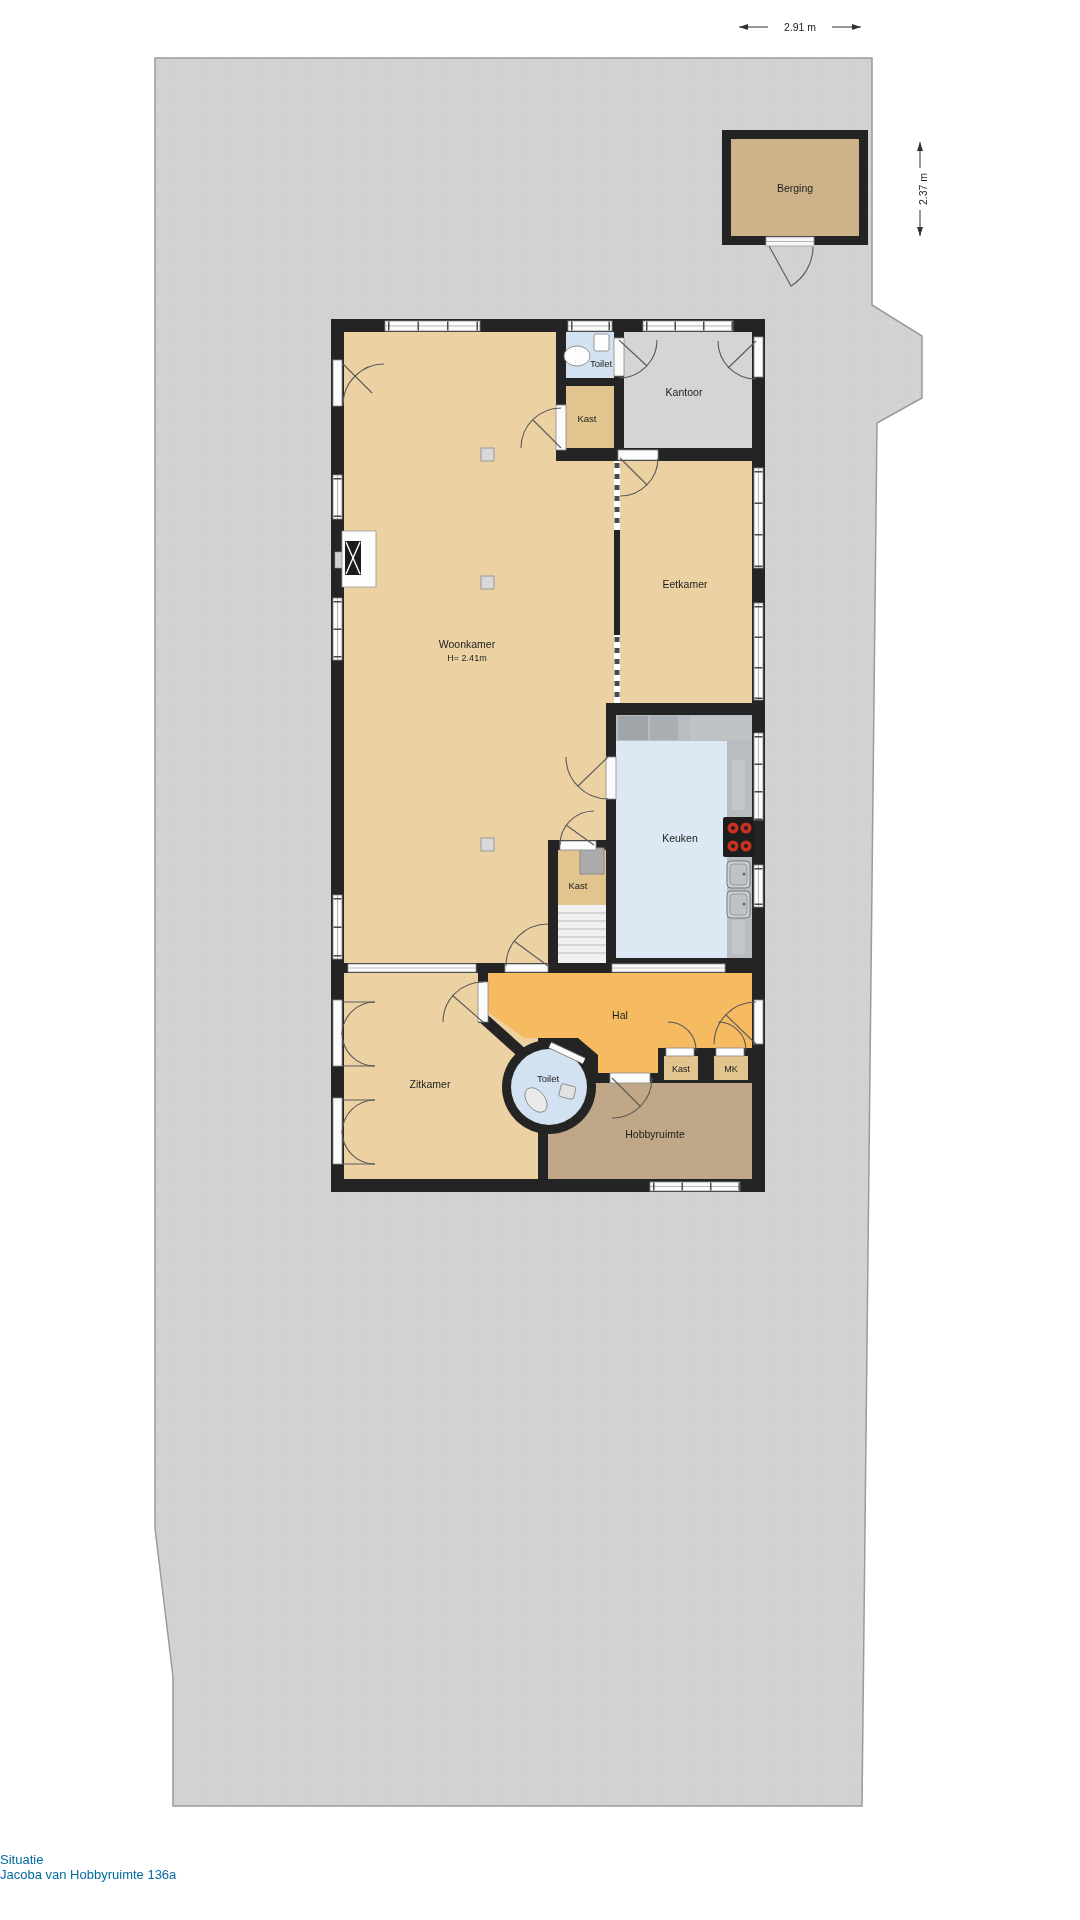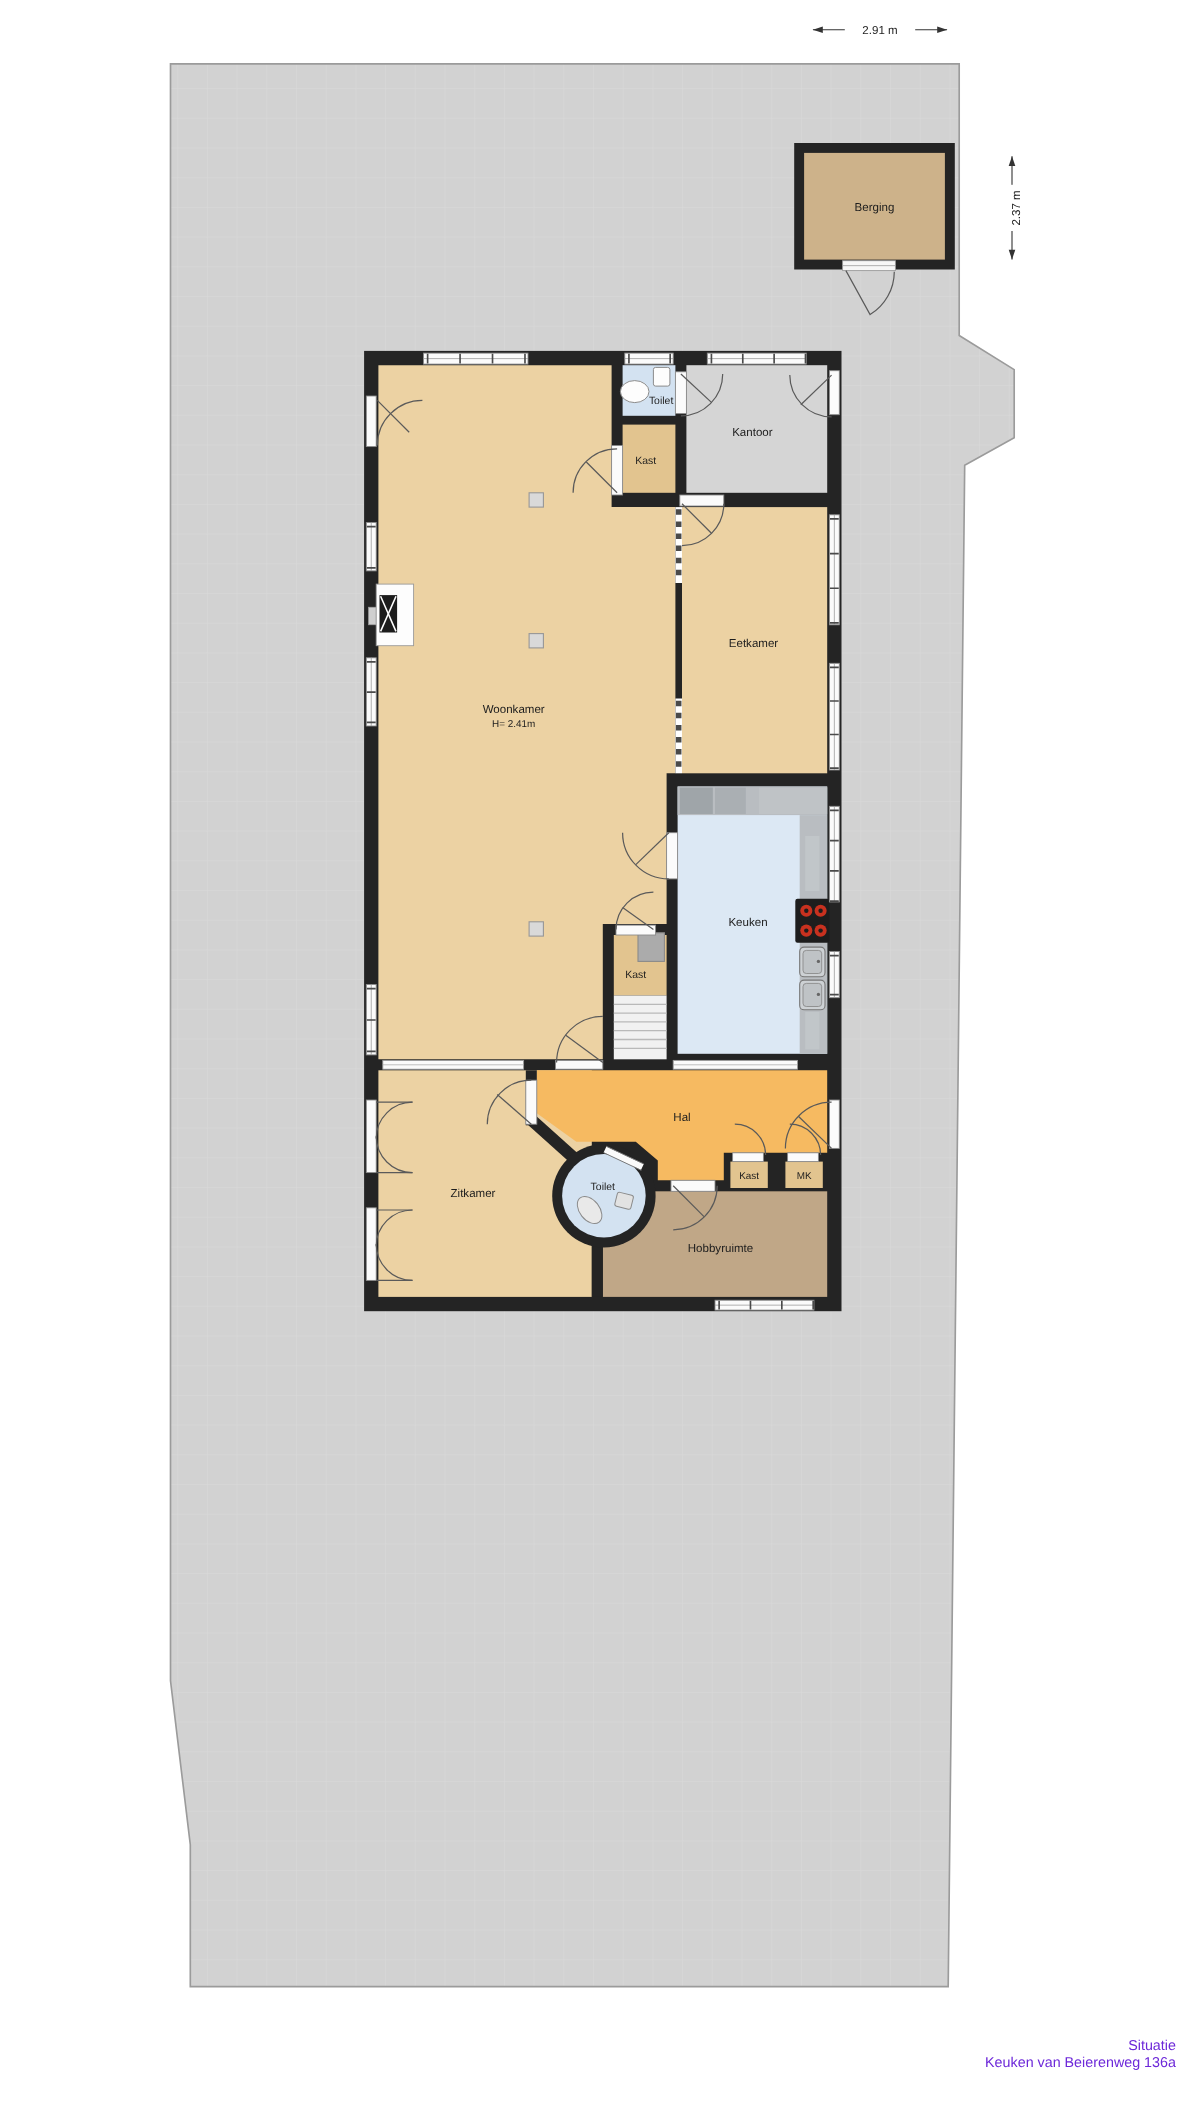--- a/index.html
+++ b/index.html
@@ -1,22 +1,22 @@
 <!DOCTYPE html>
 <html><head>
 <meta charset="utf-8">
 <style>
   html,body{margin:0;padding:0;background:#ffffff;}
   .canvas{position:relative;width:1080px;height:1920px;background:#ffffff;overflow:hidden;
           font-family:"Liberation Sans", sans-serif;}
   svg{position:absolute;left:0;top:0;}
   .room-label{font-family:"Liberation Sans", sans-serif;fill:#1d1d1d;}
   .dim-label{font-family:"Liberation Sans", sans-serif;fill:#222;}
-  .footer{position:absolute;left:0;top:1852px;width:1069px;text-align:right;
-          font-size:13px;line-height:15px;color:#6d28d9;}
+  .footer{position:absolute;left:0;top:1852px;width:1069px;text-align:left;
+          font-size:13px;line-height:15px;color:#0369a1;}
 </style>
 </head>
 <body>
 
 <div class="canvas">
 <svg width="1080" height="1920" viewBox="0 0 1080 1920">
   <defs>
     <pattern id="tiles" width="27" height="27" patternUnits="userSpaceOnUse">
       <rect width="27" height="27" fill="#d2d2d2"></rect>
       <path d="M27 0 V27 H0" fill="none" stroke="#dadada" stroke-width="1"></path>
@@ -299,15 +299,15 @@
     <text class="room-label" x="430" y="1088" font-size="10.5" text-anchor="middle">Zitkamer</text>
     <text class="room-label" x="548" y="1082" font-size="9.5" text-anchor="middle">Toilet</text>
     <text class="room-label" x="681" y="1072" font-size="9" text-anchor="middle">Kast</text>
     <text class="room-label" x="731" y="1072" font-size="9" text-anchor="middle">MK</text>
     <text class="room-label" x="655" y="1138" font-size="10.5" text-anchor="middle">Hobbyruimte</text>
   </g>
 </svg>
 
 <div class="footer">
   <div>Situatie</div>
-  <div>Keuken van Beierenweg 136a</div>
+  <div>Jacoba van Hobbyruimte 136a</div>
 </div>
 </div>
 
 </body></html>

